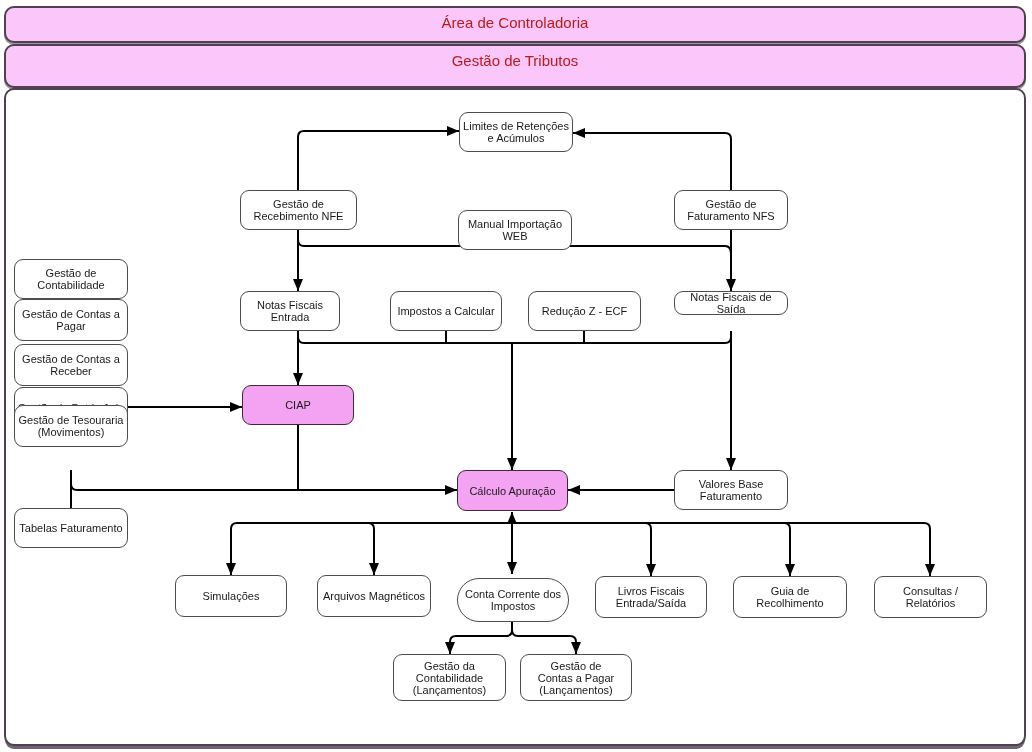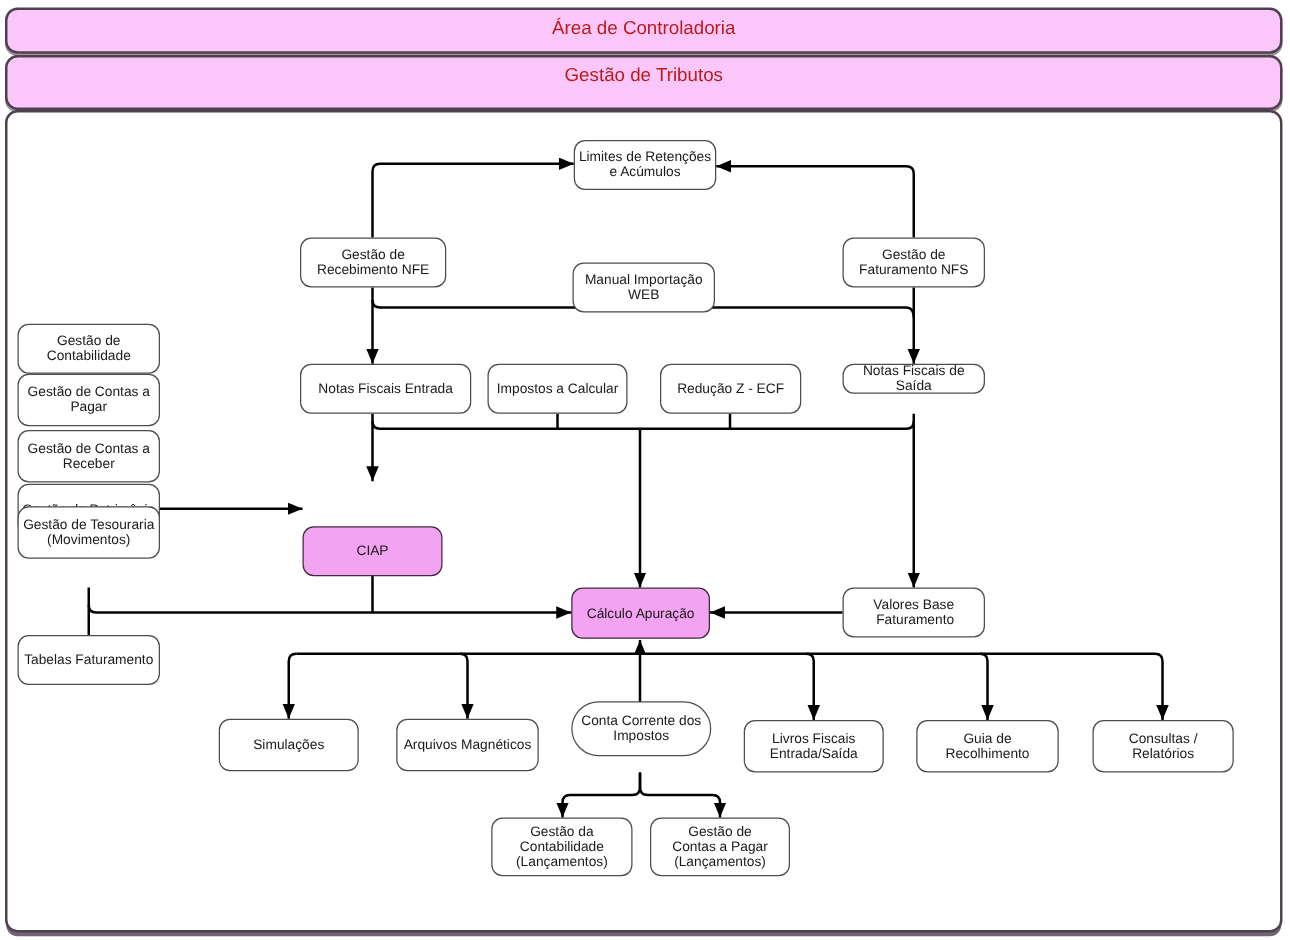--- a/index.html
+++ b/index.html
@@ -125,32 +125,32 @@
       <div class="node" style="left: 14px; top: 259px; width: 114px; height: 40px;">Gestão de
 Contabilidade</div>
       <div class="node" style="left: 14px; top: 299px; width: 114px; height: 42px;">Gestão de Contas a
 Pagar</div>
       <div class="node" style="left: 14px; top: 344px; width: 114px; height: 42px;">Gestão de Contas a
 Receber</div>
       <div class="node" style="left: 14px; top: 387px; width: 114px; height: 41px;">Gestão de Patrimônio</div>
       <div class="node" style="left: 14px; top: 405px; width: 114px; height: 42px;">Gestão de Tesouraria
 (Movimentos)</div>
       <div class="node" style="left: 14px; top: 508px; width: 114px; height: 40px;">Tabelas Faturamento</div>
-      <div class="node" style="left: 240px; top: 291px; width: 137px; height: 40px;">Notas Fiscais Entrada</div>
+      <div class="node" style="left: 240px; top: 291px; width: 100px; height: 40px;">Notas Fiscais Entrada</div>
       <div class="node" style="left: 390px; top: 291px; width: 112px; height: 40px;">Impostos a Calcular</div>
       <div class="node" style="left: 528px; top: 291px; width: 113px; height: 40px;">Redução Z - ECF</div>
       <div class="node" style="left: 674px; top: 291px; width: 114px; height: 24px;">Notas Fiscais de
 Saída</div>
-      <div class="node highlight" style="left: 242px; top: 385px; width: 112px; height: 40px; margin-top: 36px;">CIAP</div>
+      <div class="node highlight" style="left: 242px; top: 385px; width: 112px; height: 40px;">CIAP</div>
       <div class="node highlight" style="left: 457px; top: 470px; width: 111px; height: 41px;">Cálculo Apuração</div>
-      <div class="node" style="left: 674px; top: 470px; width: 114px; height: 40px; text-align: right;">Valores Base
+      <div class="node" style="left: 674px; top: 470px; width: 114px; height: 40px;">Valores Base
 Faturamento</div>
       <div class="node" style="left: 175px; top: 575px; width: 112px; height: 42px;">Simulações</div>
       <div class="node" style="left: 317px; top: 575px; width: 114px; height: 42px;">Arquivos Magnéticos</div>
-      <div class="node" style="left: 457px; top: 561px; width: 112px; height: 44px; border-radius: 22px;">Conta Corrente dos
+      <div class="node" style="left: 457px; top: 578px; width: 112px; height: 44px; border-radius: 22px;">Conta Corrente dos
 Impostos</div>
       <div class="node" style="left: 595px; top: 576px; width: 112px; height: 42px;">Livros Fiscais
 Entrada/Saída</div>
       <div class="node" style="left: 733px; top: 576px; width: 114px; height: 42px;">Guia de Recolhimento</div>
       <div class="node" style="left: 874px; top: 576px; width: 113px; height: 42px;">Consultas / Relatórios</div>
       <div class="node" style="left: 393px; top: 654px; width: 113px; height: 47px;">Gestão da
 Contabilidade
 (Lançamentos)</div>
       <div class="node" style="left: 520px; top: 654px; width: 112px; height: 47px;">Gestão de
 Contas a Pagar

